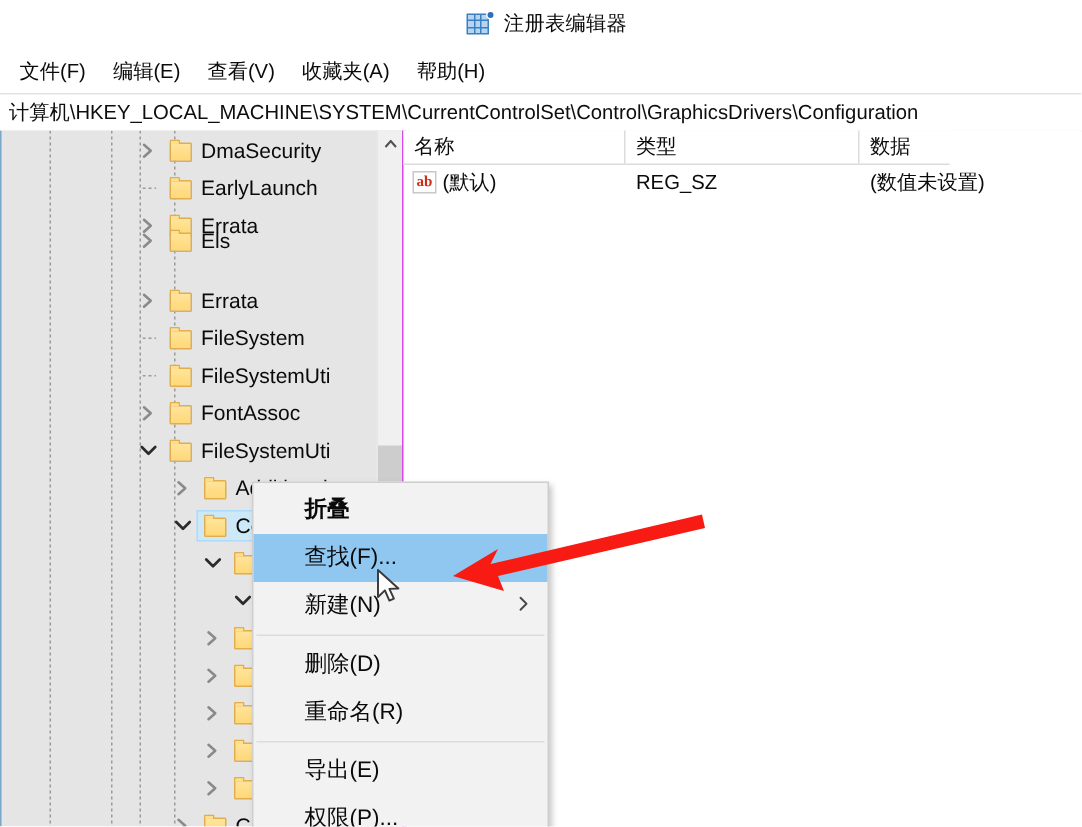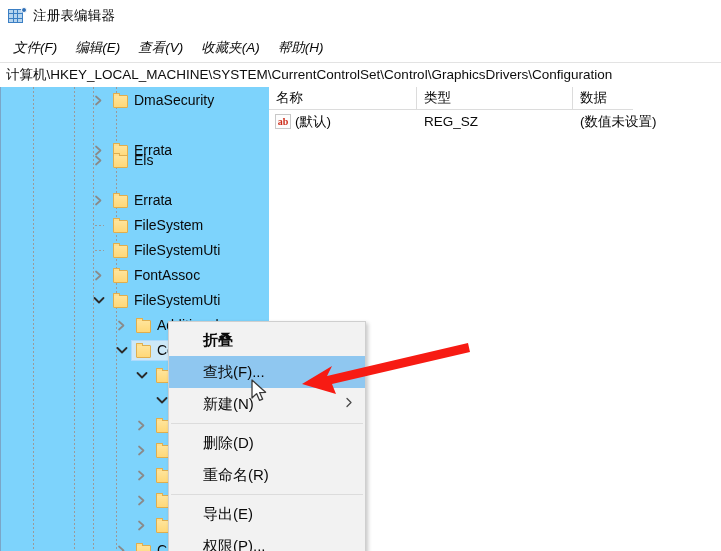--- a/index.html
+++ b/index.html
@@ -10,21 +10,21 @@
     font-size:13.5px;
     color:#000;
     overflow:hidden;
     position:relative;
     -webkit-font-smoothing:antialiased;
   }
   
   #titlebar{
     position:absolute;left:0;top:0;width:721px;height:32px;
     background:#ffffff;
-    display:flex;align-items:center;
+    display:flex;align-items:center;justify-content:center;
   }
   #app-icon{
     width:18px;height:18px;margin-left:8px;margin-right:7px;
     position:relative;flex:0 0 auto;
   }
   #app-icon .grid{
     position:absolute;left:0;top:2px;width:15px;height:14px;
     background:#3b7fc4;
     display:grid;grid-template-columns:1fr 1fr 1fr;grid-template-rows:1fr 1fr 1fr;
     gap:1px;padding:1px;box-sizing:border-box;
@@ -34,40 +34,40 @@
     position:absolute;right:-1px;top:0px;width:6px;height:6px;border-radius:50%;
     background:#2f6fb5;border:1px solid #fff;box-sizing:border-box;
   }
   #title-text{font-size:13.5px;color:#0a0a0a;letter-spacing:.2px;}
   
   #menubar{
     position:absolute;left:0;top:36px;width:721px;height:24px;
     display:flex;align-items:center;background:#fff;
   }
   #menubar .mi{
-    padding:2px 9px;font-size:13.5px;color:#0a0a0a;cursor:default;white-space:nowrap;font-style:italic;
+    padding:2px 9px;font-size:13.5px;color:#0a0a0a;cursor:default;white-space:nowrap;
   }
   #menubar .mi:first-child{margin-left:4px;}
   
   #addressbar{
     position:absolute;left:0;top:62px;width:721px;height:24px;
     background:#fff;border-top:1px solid #e3e3e3;border-bottom:1px solid #d9d9d9;
     display:flex;align-items:center;
   }
   #address-text{
     padding-left:6px;font-size:13.5px;color:#0d0d0d;white-space:nowrap;overflow:hidden;
   }
   
   #main{
     position:absolute;left:0;top:87px;width:721px;height:464px;
     background:#fff;
   }
   #tree-pane{
     position:absolute;left:0;top:0;width:268px;height:464px;
-    background:#7dd3fc;border-right:3px solid #d946ef;overflow:hidden;padding-left:20px;
+    background:#e5e5e5;border-right:3px solid #d946ef;overflow:hidden;
   }
   #tree-left-border{
     position:absolute;left:0;top:0;width:1px;height:464px;background:#7aa6c8;
   }
   
   .guide{position:absolute;top:0;width:1px;height:464px;
     background-image:linear-gradient(to bottom,#9a9a9a 50%,rgba(0,0,0,0) 0%);
     background-size:1px 4px;background-repeat:repeat-y;}
   #tree{position:absolute;left:0;top:0;width:252px;height:464px;}
   .trow{
@@ -204,20 +204,29 @@
     <div class="guide" style="left:116px;"></div>
     <div id="tree">
         <div class="trow" style="top: 1px;">
           <span style="position: absolute; left: 91px; top: 0px; width: 16px; height: 25px;"><svg width="16" height="25" viewBox="0 0 16 25">
               <path d="M5 8.5 L9.5 12.5 L5 16.5" stroke="#8a8a8a" stroke-width="1.7" fill="none" stroke-linecap="round" stroke-linejoin="round"></path>
             </svg></span>
           <span style="position: absolute; left: 113px; top: 6px; width: 15px; height: 13px;">
             <span class="folder big"></span>
           </span>
           <span class="lbl" style="position: absolute; left: 134px; top: 0px;">DmaSecurity</span>
+        </div>
+        <div class="trow" style="top: 26px;">
+          <span style="position: absolute; left: 91px; top: 0px; width: 16px; height: 25px;">
+            <span class="hdash" style="left: 4px; width: 9px;"></span>
+          </span>
+          <span style="position: absolute; left: 113px; top: 6px; width: 15px; height: 13px;">
+            <span class="folder big"></span>
+          </span>
+          <span class="lbl" style="position: absolute; left: 134px; top: 0px;">EarlyLaunch</span>
         </div>
         <div class="trow" style="top: 51px;">
           <span style="position: absolute; left: 91px; top: 0px; width: 16px; height: 25px;"><svg width="16" height="25" viewBox="0 0 16 25">
               <path d="M5 8.5 L9.5 12.5 L5 16.5" stroke="#8a8a8a" stroke-width="1.7" fill="none" stroke-linecap="round" stroke-linejoin="round"></path>
             </svg></span>
           <span style="position: absolute; left: 113px; top: 6px; width: 15px; height: 13px;">
             <span class="folder big"></span>
           </span>
           <span class="lbl" style="position: absolute; left: 134px; top: 0px;">Errata</span>
         </div>

